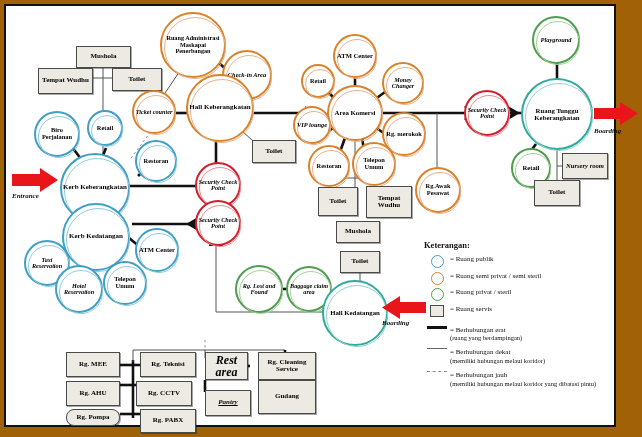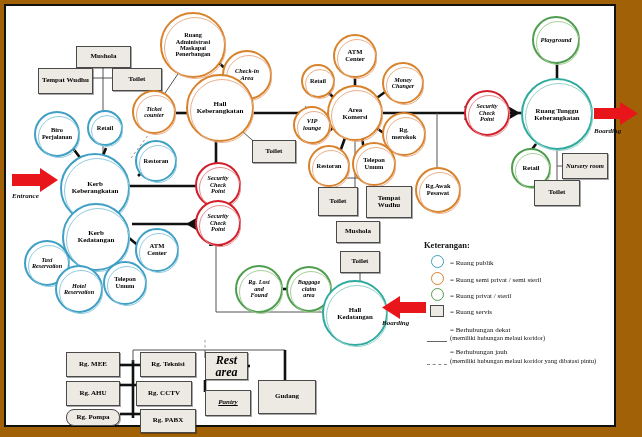--- a/index.html
+++ b/index.html
@@ -5,21 +5,21 @@
   html,body{margin:0;padding:0;background:#ffffff;}
   body{width:642px;height:437px;overflow:hidden;font-family:"Liberation Serif",serif;}
   #stage{position:relative;width:642px;height:437px;background:#a16207;}
   #frame{position:absolute;left:4px;top:4px;width:612px;height:423px;border:2px solid #111;box-sizing:border-box;background:#fff;}
   #canvas{position:absolute;left:0;top:0;width:642px;height:437px;}
 
   
   .node{position:absolute;box-sizing:border-box;display:flex;align-items:center;justify-content:center;
         text-align:center;line-height:1.04;z-index:5;}
   .circ{border-radius:50%;background:#fff;}
-  .circ .lbl{position:relative;z-index:3;padding:0 8px;}
+  .circ .lbl{position:relative;z-index:3;padding:0 1px;}
   .circ::after{content:"";position:absolute;border-radius:50%;pointer-events:none;z-index:1;
         left:2px;top:3px;right:-2px;bottom:-3px;border:1px solid rgba(0,0,0,.30);}
   .blue{border:2px solid #3f9fc4;}
   .blue::after{border-color:#8fcbe0;}
   .orng{border:2px solid #d9822b;}
   .orng::after{border-color:#e8b08a;}
   .red{border:2px solid #d31f2b;}
   .red::after{border-color:#ea8a90;}
   .grn{border:2px solid #4f9d4f;}
   .grn::after{border-color:#a8cf9a;}
@@ -30,21 +30,21 @@
   .it{font-style:italic;}
   .bold{font-weight:bold;}
 
   
   .redarrow{position:absolute;z-index:6;}
   .cap{position:absolute;z-index:7;font-style:italic;font-weight:bold;color:#111;}
 
   
   #legend{position:absolute;left:424px;top:240px;width:196px;z-index:8;color:#111;}
   #legend .ttl{font-weight:bold;font-size:8.5px;margin-bottom:4px;}
-  .lrow{display:flex;align-items:flex-end;margin-bottom:2.5px;}
+  .lrow{display:flex;align-items:flex-start;margin-bottom:2.5px;}
   .lkey{width:26px;flex:0 0 26px;display:flex;align-items:center;justify-content:center;padding-top:1px;}
   .ltxt{font-size:7px;line-height:1.25;padding-top:1px;}
   .ltxt .sub{display:block;font-size:6.5px;}
   .lcirc{width:11px;height:11px;border-radius:50%;background:#fff;}
   .lsq{width:12px;height:10px;background:#eceae3;border:1px solid #4a4a4a;}
   .lline-thick{width:20px;height:3px;background:#111;}
   .lline-thin{width:20px;height:1px;background:#666;}
   .lline-dash{width:20px;height:0;border-top:1px dashed #888;}
 </style>
 </head>
@@ -303,20 +303,23 @@
     </div>
   <div class="node box" style="left:140px;top:409px;width:56px;height:24px;font-size:7px;">
     <span class="bold">Rg. PABX</span>
     </div>
   <div class="node box" style="left:205px;top:352px;width:43px;height:28px;font-size:12px;">
     <span class="it bold">Rest area</span>
     </div>
   <div class="node box" style="left:205px;top:390px;width:46px;height:26px;font-size:7px;text-decoration:underline;">
     <span class="it bold">Pantry</span>
     </div>
+  <div class="node box" style="left:258px;top:352px;width:58px;height:28px;font-size:7px;">
+    <span class="bold">Rg. Cleaning Service</span>
+    </div>
   <div class="node box" style="left:258px;top:380px;width:58px;height:34px;font-size:7px;">
     <span class="bold">Gudang</span>
     </div>
 
   <svg class="redarrow" style="left:12px;top:168px;" width="46" height="24" viewBox="0 0 46 24">
     <polygon points="0,6 28,6 28,0 46,12 28,24 28,18 0,18" fill="#e8161b"></polygon>
   </svg>
   <div class="cap" style="left:12px;top:192px;font-size:7px;">Entrance</div>
 
   <svg class="redarrow" style="left:594px;top:102px;" width="44" height="23" viewBox="0 0 44 23">
@@ -352,20 +355,29 @@
     </div>
     <div class="lrow" style="margin-bottom:8px;">
       <span class="lkey">
           <span class="lsq"></span>
         </span>
       <span class="ltxt">= Ruang servis</span>
     </div>
 
     <div class="lrow" style="margin-bottom:5px;">
       <span class="lkey">
+          <span class="lline-thick"></span>
+        </span>
+      <span class="ltxt">
+        <span>= Berhubungan erat</span>
+        <span class="sub">(ruang yang berdampingan)</span>
+      </span>
+    </div>
+    <div class="lrow" style="margin-bottom:5px;">
+      <span class="lkey">
           <span class="lline-thin"></span>
         </span>
       <span class="ltxt">
         <span>= Berhubungan dekat</span>
         <span class="sub">(memiliki hubungan melaui koridor)</span>
       </span>
     </div>
     <div class="lrow">
       <span class="lkey">
           <span class="lline-dash"></span>

